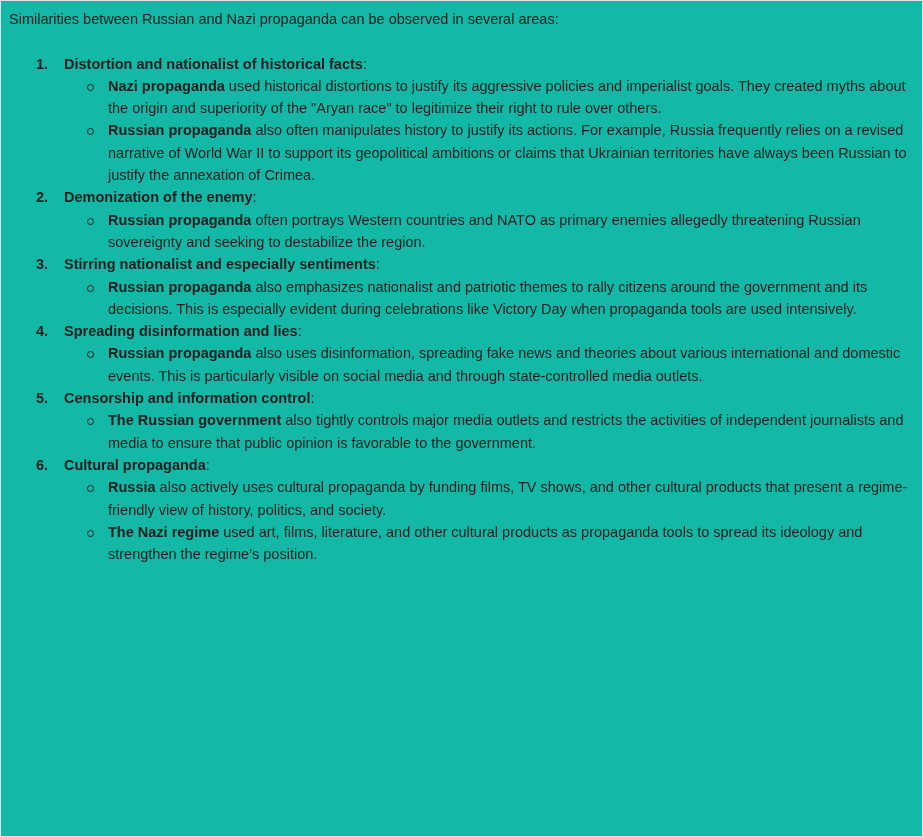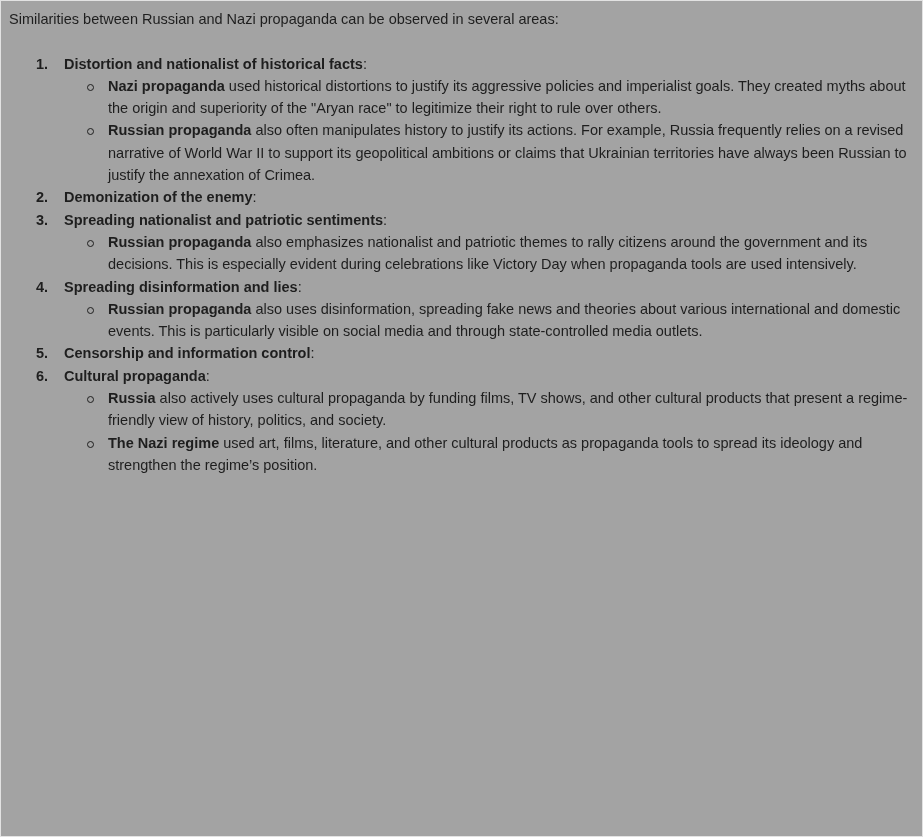--- a/index.html
+++ b/index.html
@@ -9,21 +9,21 @@
     font-size: 14.5px;
     line-height: 22.3px;
     color: #1e1e1e;
     -webkit-font-smoothing: antialiased;
   }
   .doc {
     box-sizing: border-box;
     width: 923px; height: 837px;
     padding: 7px 10px 0 8px;
     border: 1px solid #e2e2e2;
-    background: #a3a3a3;
+    background: #14b8a6;
     overflow: hidden;
   }
   .para { margin: 0; }
   .list { list-style: none; margin: 22.3px 0 0 0; padding: 0; }
   .item { margin: 0; padding: 0; }
   .item-heading {
     position: relative;
     padding-left: 55px;
     font-weight: 700;
   }
@@ -68,45 +68,53 @@
       <div class="bullet">
         <span class="bullet-marker"></span>
         <span class="bullet-lead">Russian propaganda</span><span> also often manipulates history to justify its actions. For example, Russia frequently relies on a revised narrative of World War II to support its geopolitical ambitions or claims that Ukrainian territories have always been Russian to justify the annexation of Crimea.</span>
       </div>
     </li>
 
     <li class="item">
       <div class="item-heading">
         <span class="item-number">2.</span><span>Demonization of the enemy</span><span class="heading-suffix">:</span>
       </div>
+      <div class="bullet">
+        <span class="bullet-marker"></span>
+        <span class="bullet-lead">Russian propaganda</span><span> often portrays Western countries and NATO as primary enemies allegedly threatening Russian sovereignty and seeking to destabilize the region.</span>
+      </div>
     </li>
 
     <li class="item">
       <div class="item-heading">
-        <span class="item-number">3.</span><span>Spreading nationalist and patriotic sentiments</span><span class="heading-suffix">:</span>
+        <span class="item-number">3.</span><span>Stirring nationalist and especially sentiments</span><span class="heading-suffix">:</span>
       </div>
       <div class="bullet">
         <span class="bullet-marker"></span>
         <span class="bullet-lead">Russian propaganda</span><span> also emphasizes nationalist and patriotic themes to rally citizens around the government and its decisions. This is especially evident during celebrations like Victory Day when propaganda tools are used intensively.</span>
       </div>
     </li>
 
     <li class="item">
       <div class="item-heading">
         <span class="item-number">4.</span><span>Spreading disinformation and lies</span><span class="heading-suffix">:</span>
       </div>
       <div class="bullet">
         <span class="bullet-marker"></span>
         <span class="bullet-lead">Russian propaganda</span><span> also uses disinformation, spreading fake news and theories about various international and domestic events. This is particularly visible on social media and through state-controlled media outlets.</span>
       </div>
     </li>
 
     <li class="item">
       <div class="item-heading">
         <span class="item-number">5.</span><span>Censorship and information control</span><span class="heading-suffix">:</span>
+      </div>
+      <div class="bullet">
+        <span class="bullet-marker"></span>
+        <span class="bullet-lead">The Russian government</span><span> also tightly controls major media outlets and restricts the activities of independent journalists and media to ensure that public opinion is favorable to the government.</span>
       </div>
     </li>
 
     <li class="item">
       <div class="item-heading">
         <span class="item-number">6.</span><span>Cultural propaganda</span><span class="heading-suffix">:</span>
       </div>
       <div class="bullet">
         <span class="bullet-marker"></span>
         <span class="bullet-lead">Russia</span><span> also actively uses cultural propaganda by funding films, TV shows, and other cultural products that present a regime-friendly view of history, politics, and society.</span>

